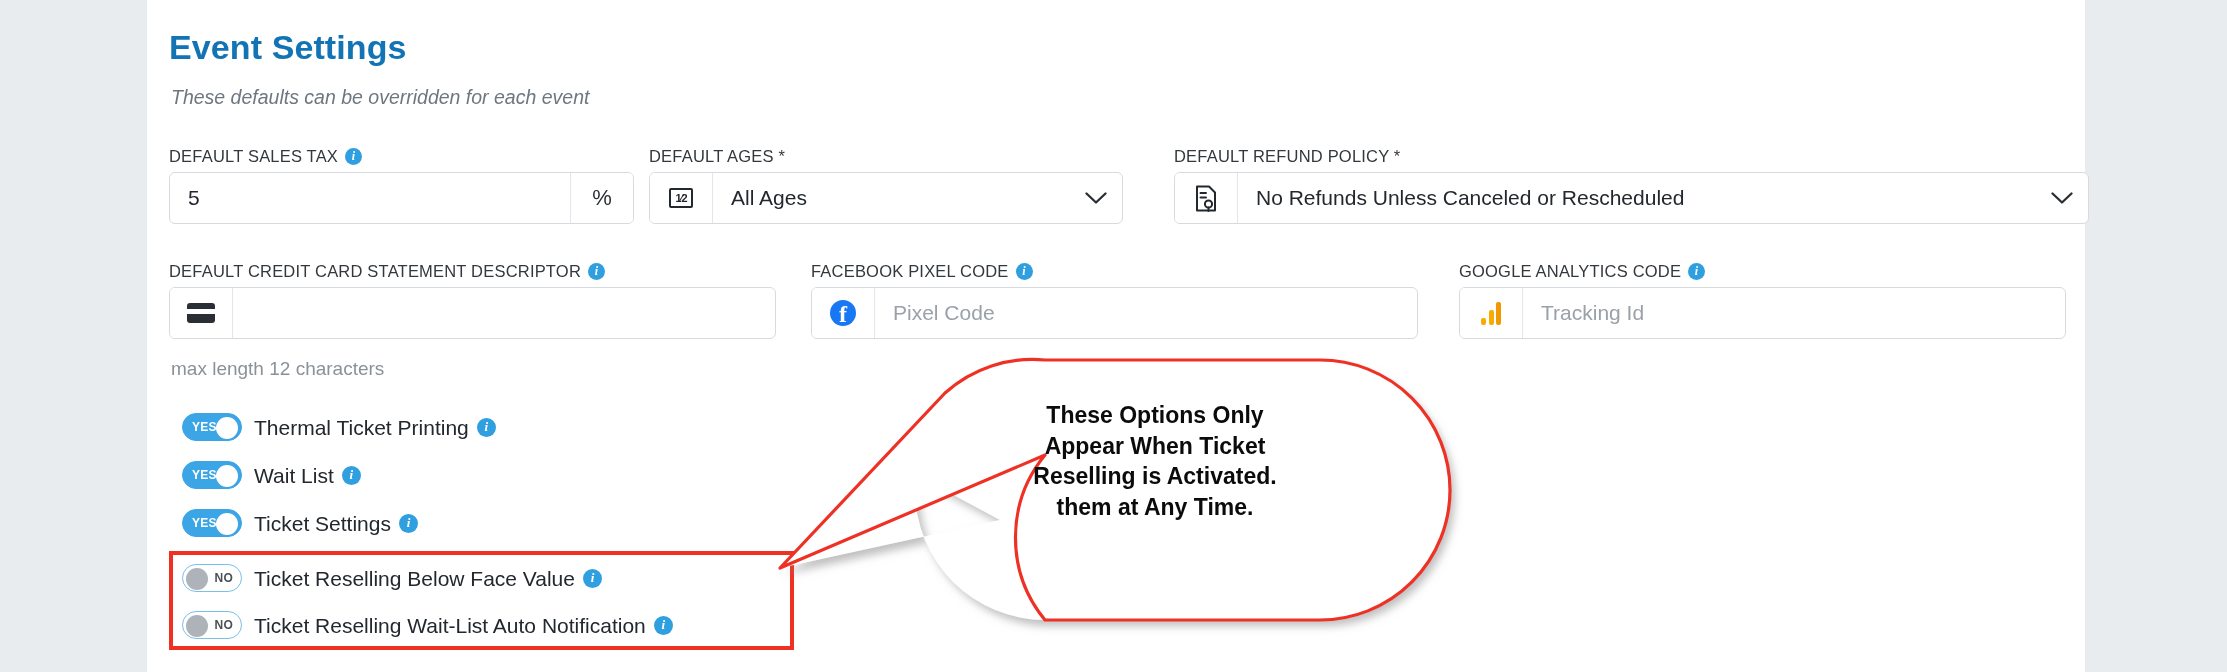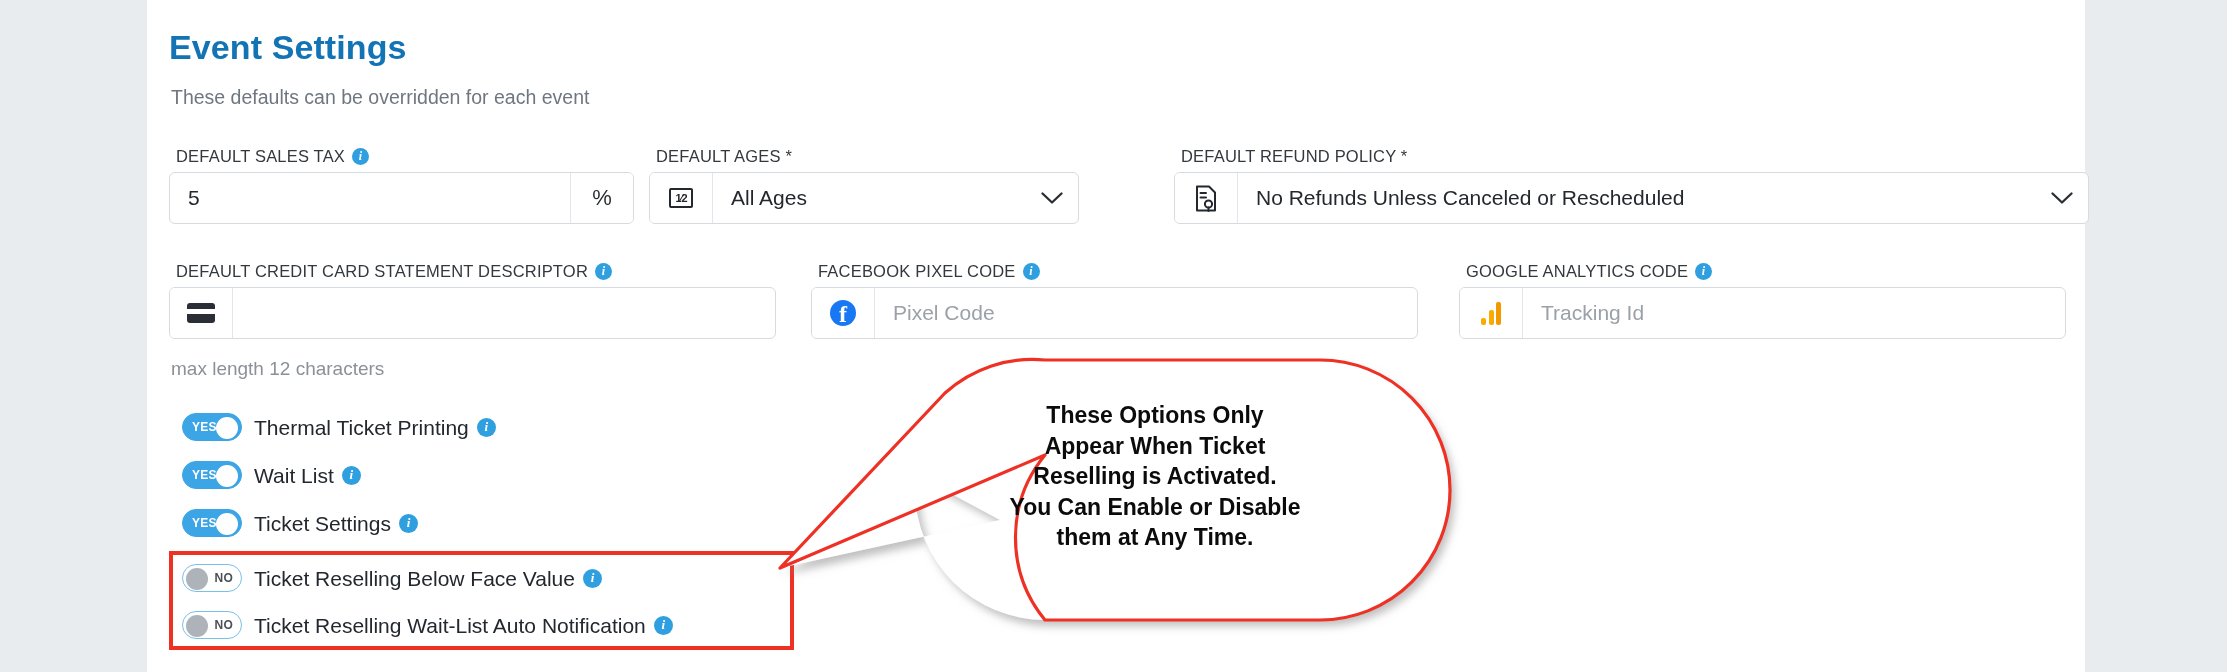--- a/index.html
+++ b/index.html
@@ -50,35 +50,36 @@
     text-align: right;
   }
   .page-subtitle {
     position: absolute;
     left: 2px;
     top: 88px;
     font-size: 19.5px;
     color: #6e7780;
     line-height: 1;
     white-space: nowrap;
+    font-style: italic;
   }
 
   
   .field-label {
     position: absolute;
     font-size: 16.5px;
     letter-spacing: 0.2px;
     color: #33383d;
     line-height: 1;
     white-space: nowrap;
     display: flex;
     align-items: center;
     gap: 7px;
   }
-  .field-label .lbl-text { display: inline-block; margin-left: 7px; }
+  .field-label .lbl-text { display: inline-block; }
 
   
   .info-icon {
     display: inline-flex;
     width: 17px;
     height: 17px;
     border-radius: 50%;
     background: #2f9fe0;
     color: #ffffff;
     align-items: center;
@@ -325,21 +326,21 @@
       </div>
       <div class="field-label" style="left:1005px; top:148px;">
         <span class="lbl-text">DEFAULT REFUND POLICY *</span>
       </div>
 
       <div class="field-box" style="left:0px; top:172px; width:465px;">
         <input class="field-input" type="text" value="5" style="">
         <div class="addon-right">%</div>
       </div>
 
-      <div class="field-box" style="left:480px; top:172px; width:430px;">
+      <div class="field-box" style="left:480px; top:172px; width:474px;">
         <div class="addon">
           <span class="icon-ages">1⁄2</span>
         </div>
         <div class="field-value">All Ages</div>
         <div class="chev">
           <svg width="22" height="13" viewBox="0 0 22 13" fill="none" aria-hidden="true">
             <path d="M1.5 1.5 L11 10.5 L20.5 1.5" stroke="#2a2f35" stroke-width="2.3" stroke-linecap="round" stroke-linejoin="round"></path>
           </svg>
         </div>
       </div>
@@ -500,17 +501,16 @@
         L 780 568
         L 945 393
         A 130 130 0 0 1 1045 360
         Z" fill="#ffffff" stroke="#ee3124" stroke-width="3.2" stroke-linejoin="round"></path>
   </svg>
 
   <div class="callout-text">
     <div>These Options Only</div>
     <div>Appear When Ticket</div>
     <div>Reselling is Activated.</div>
-    <div>You Can Enable or Disable</div>
     <div>them at Any Time.</div>
   </div>
 
 </div>
 
 </body></html>

